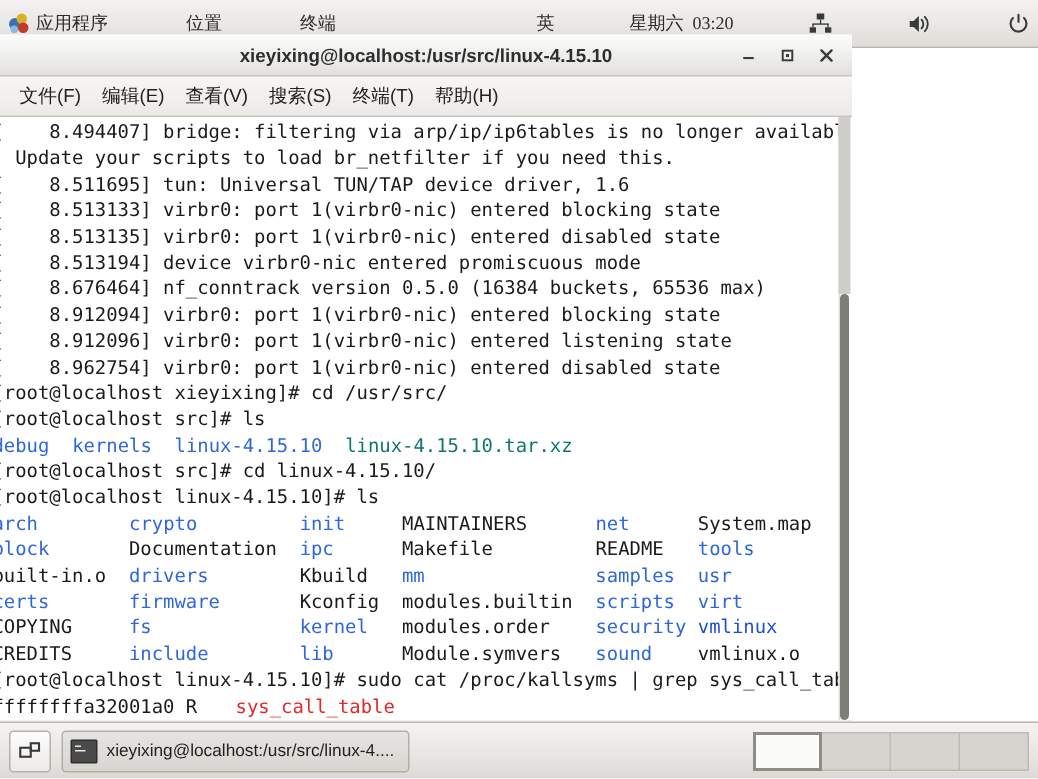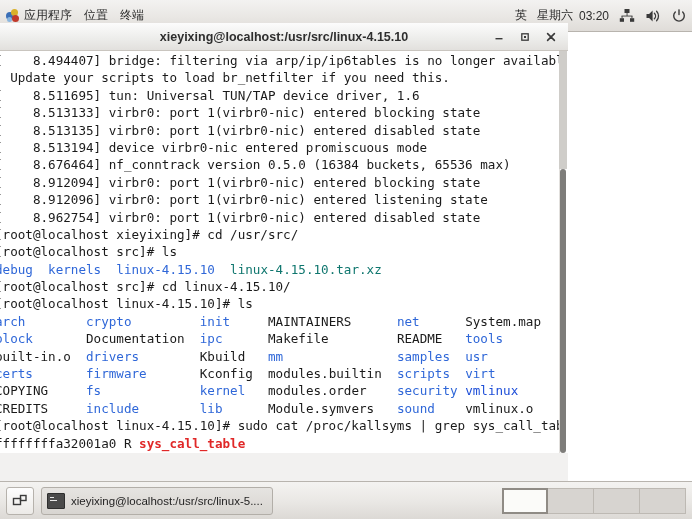--- a/index.html
+++ b/index.html
@@ -17,20 +17,21 @@
 
   
   #top-panel {
     position: absolute; left: 0; top: 0;
     width: 692px; height: 32px;
     background: linear-gradient(to bottom, #f3f2f1 0%, #e9e7e4 55%, #dfdcd8 100%);
     border-bottom: 1px solid #b8b4ae;
     display: flex; align-items: center;
     font-size: 12px; color: #2b2b2b;
     box-sizing: border-box;
+    gap: 40px;
   }
   .panel-menu {
     display: flex; align-items: center;
     height: 23px; padding: 0 6px;
     cursor: default; white-space: nowrap;
   }
   #apps-icon {
     width: 14px; height: 14px; margin-right: 4px;
     position: relative; flex: none;
   }
@@ -42,21 +43,21 @@
   #apps-icon .b3 { width: 7px; height: 7px; left: 6px; top: 6px; background: #c0392b; }
   #apps-icon .b4 { width: 5px; height: 5px; left: 1px; top: 8px; background: #8bb7e0; }
 
   #panel-spacer { flex: 1 1 auto; }
 
   .panel-right-item {
     display: flex; align-items: center; justify-content: center;
     height: 23px; padding: 0 5px; white-space: nowrap;
     font-size: 12px; color: #2b2b2b;
   }
-  #clock-text { letter-spacing: 0px; }
+  #clock-text { letter-spacing: 0px; font-family: Liberation Serif, serif; }
   .panel-icon { width: 16px; height: 16px; display: block; }
 
   
   #window {
     position: absolute; left: 0; top: 23px;
     width: 568px; height: 458px;
     background: #f2f1f0;
     box-sizing: border-box;
   }
   #titlebar {
@@ -113,21 +114,21 @@
     color: #1a1a1a;
     white-space: pre;
     overflow: hidden;
     box-sizing: border-box;
     padding-top: 1px;
   }
   .tline { height: 17.4px; white-space: pre; }
   .c-dir    { color: #2f67d8; }
   .c-arch   { color: #0f766e; }
   .c-exec   { color: #1d4ed8; }
-  .c-match  { color: #e02828; font-weight: bold; }
+  .c-match  { color: #e02828; font-weight: normal; margin-left: 18px; }
 
   #scrollbar-track {
     position: absolute; right: 0; top: 0;
     width: 9px; height: 402px;
     background: #ffffff;
     border-left: 1px solid #e2e0dd;
     box-sizing: border-box;
   }
   #scrollbar-upper {
     position: absolute; right: 1px; top: 0;
@@ -286,41 +287,49 @@
           </svg>
         </div>
         <div class="wctl">
           <svg width="12" height="12" viewBox="0 0 12 12">
             <path d="M2.6 2.6 L9.4 9.4 M9.4 2.6 L2.6 9.4" stroke="#3a3a3a" stroke-width="1.6" stroke-linecap="round"></path>
           </svg>
         </div>
       </div>
     </div>
 
+    <div id="menubar">
+      <div class="menu-item">文件(F)</div>
+      <div class="menu-item">编辑(E)</div>
+      <div class="menu-item">查看(V)</div>
+      <div class="menu-item">搜索(S)</div>
+      <div class="menu-item">终端(T)</div>
+      <div class="menu-item">帮助(H)</div>
+    </div>
 
     <div id="terminal-wrap">
       <div id="terminal"><div class="tline"><span>[    8.494407] bridge: filtering via arp/ip/ip6tables is no longer available by default</span></div><div class="tline"><span>. Update your scripts to load br_netfilter if you need this.</span></div><div class="tline"><span>[    8.511695] tun: Universal TUN/TAP device driver, 1.6</span></div><div class="tline"><span>[    8.513133] virbr0: port 1(virbr0-nic) entered blocking state</span></div><div class="tline"><span>[    8.513135] virbr0: port 1(virbr0-nic) entered disabled state</span></div><div class="tline"><span>[    8.513194] device virbr0-nic entered promiscuous mode</span></div><div class="tline"><span>[    8.676464] nf_conntrack version 0.5.0 (16384 buckets, 65536 max)</span></div><div class="tline"><span>[    8.912094] virbr0: port 1(virbr0-nic) entered blocking state</span></div><div class="tline"><span>[    8.912096] virbr0: port 1(virbr0-nic) entered listening state</span></div><div class="tline"><span>[    8.962754] virbr0: port 1(virbr0-nic) entered disabled state</span></div><div class="tline"><span>[root@localhost xieyixing]# cd /usr/src/</span></div><div class="tline"><span>[root@localhost src]# ls</span></div><div class="tline"><span class="c-dir">debug</span><span>  </span><span class="c-dir">kernels</span><span>  </span><span class="c-dir">linux-4.15.10</span><span>  </span><span class="c-arch">linux-4.15.10.tar.xz</span></div><div class="tline"><span>[root@localhost src]# cd linux-4.15.10/</span></div><div class="tline"><span>[root@localhost linux-4.15.10]# ls</span></div><div class="tline"><span class="c-dir">arch</span><span>        </span><span class="c-dir">crypto</span><span>         </span><span class="c-dir">init</span><span>     </span><span>MAINTAINERS</span><span>      </span><span class="c-dir">net</span><span>      </span><span>System.map</span></div><div class="tline"><span class="c-dir">block</span><span>       </span><span>Documentation</span><span>  </span><span class="c-dir">ipc</span><span>      </span><span>Makefile</span><span>         </span><span>README</span><span>   </span><span class="c-dir">tools</span></div><div class="tline"><span>built-in.o</span><span>  </span><span class="c-dir">drivers</span><span>        </span><span>Kbuild</span><span>   </span><span class="c-dir">mm</span><span>               </span><span class="c-dir">samples</span><span>  </span><span class="c-dir">usr</span></div><div class="tline"><span class="c-dir">certs</span><span>       </span><span class="c-dir">firmware</span><span>       </span><span>Kconfig</span><span>  </span><span>modules.builtin</span><span>  </span><span class="c-dir">scripts</span><span>  </span><span class="c-dir">virt</span></div><div class="tline"><span>COPYING</span><span>     </span><span class="c-dir">fs</span><span>             </span><span class="c-dir">kernel</span><span>   </span><span>modules.order</span><span>    </span><span class="c-dir">security</span><span> </span><span class="c-exec">vmlinux</span></div><div class="tline"><span>CREDITS</span><span>     </span><span class="c-dir">include</span><span>        </span><span class="c-dir">lib</span><span>      </span><span>Module.symvers</span><span>   </span><span class="c-dir">sound</span><span>    </span><span>vmlinux.o</span></div><div class="tline"><span>[root@localhost linux-4.15.10]# sudo cat /proc/kallsyms | grep sys_call_table</span></div><div class="tline"><span>ffffffffa32001a0 R </span><span class="c-match">sys_call_table</span></div><div class="tline"><span>ffffffffa32014e0 R ia32</span><span class="c-match">_sys_call_table</span></div></div>
       <div id="scrollbar-track">
         <div id="scrollbar-upper"></div>
         <div id="scrollbar-thumb"></div>
       </div>
     </div>
   </div>
 
   <div id="taskbar">
     <div id="show-desktop-btn">
       <svg width="16" height="16" viewBox="0 0 16 16">
         <rect x="1.5" y="5.5" width="7" height="6" fill="none" stroke="#3a3a3a" stroke-width="1.4"></rect>
         <rect x="8.5" y="2.5" width="5.5" height="5" fill="none" stroke="#3a3a3a" stroke-width="1.4"></rect>
       </svg>
     </div>
 
     <div id="task-button">
       <span id="task-icon"></span>
-      <span id="task-label">xieyixing@localhost:/usr/src/linux-5....</span>
+      <span id="task-label">xieyixing@localhost:/usr/src/linux-4....</span>
     </div>
 
     <div id="taskbar-spacer"></div>
 
     <div id="workspace-switcher">
       <div class="workspace active"></div>
       <div class="workspace"></div>
       <div class="workspace"></div>
       <div class="workspace"></div>
     </div>

